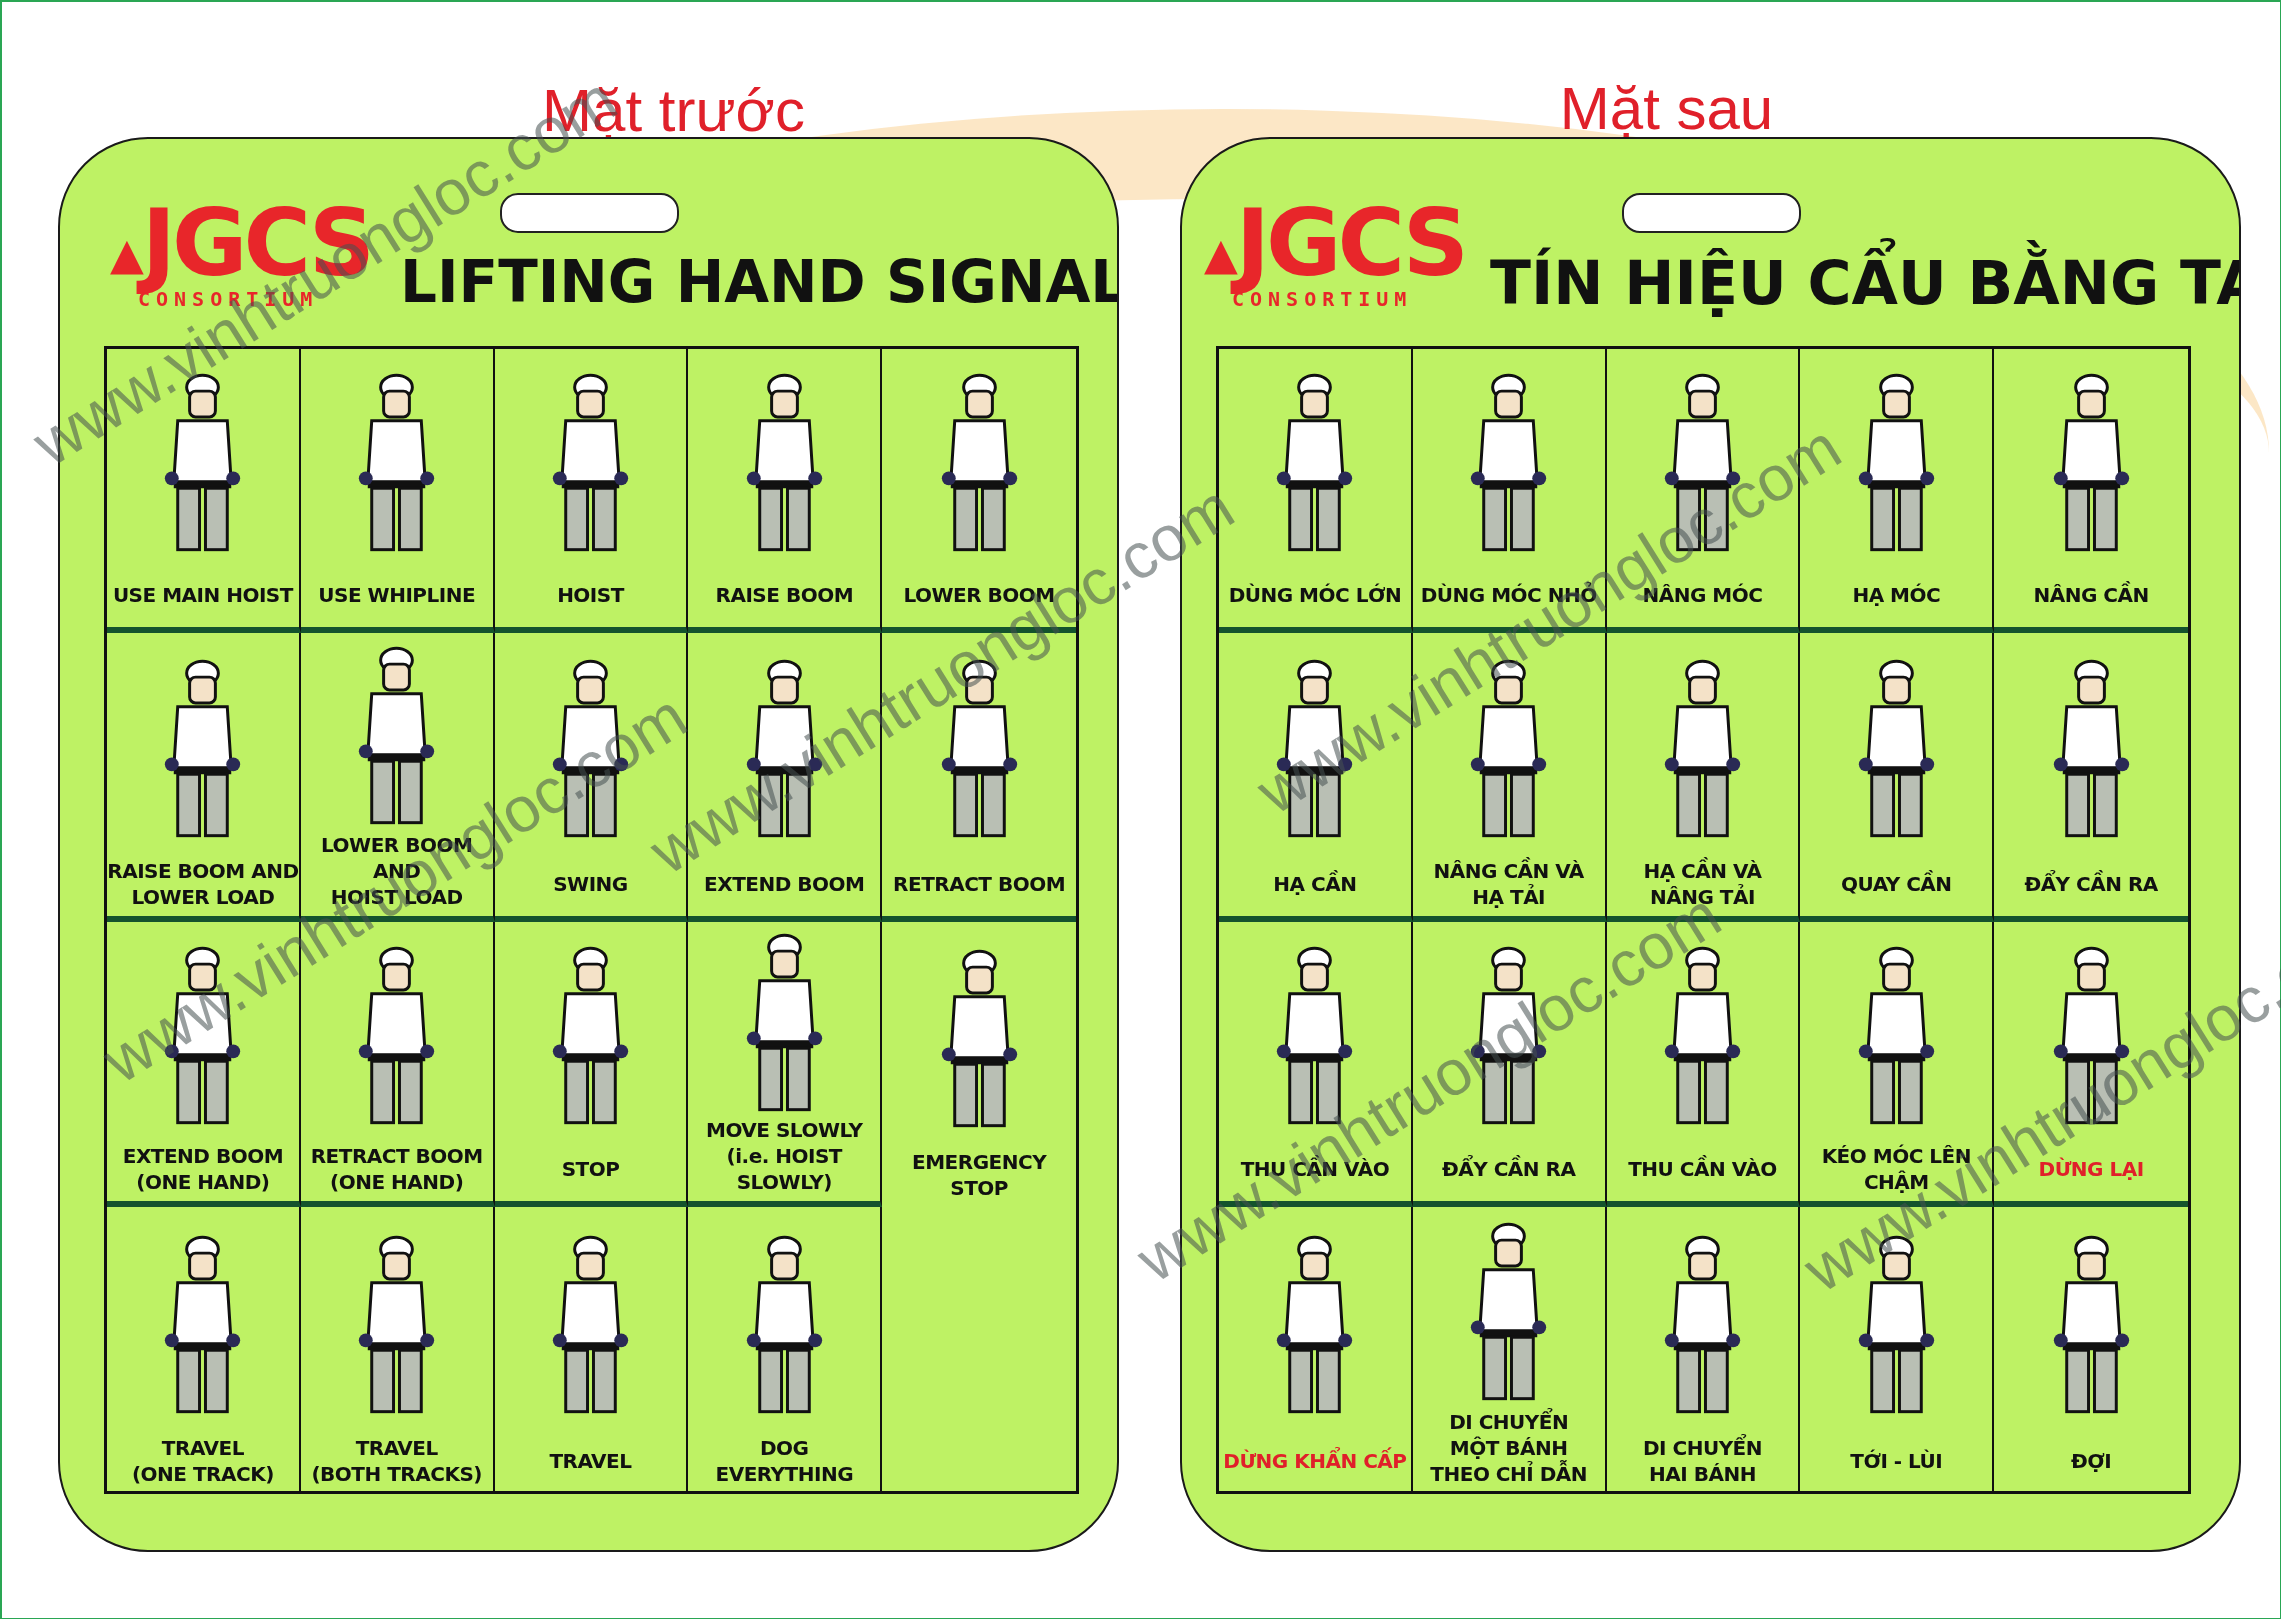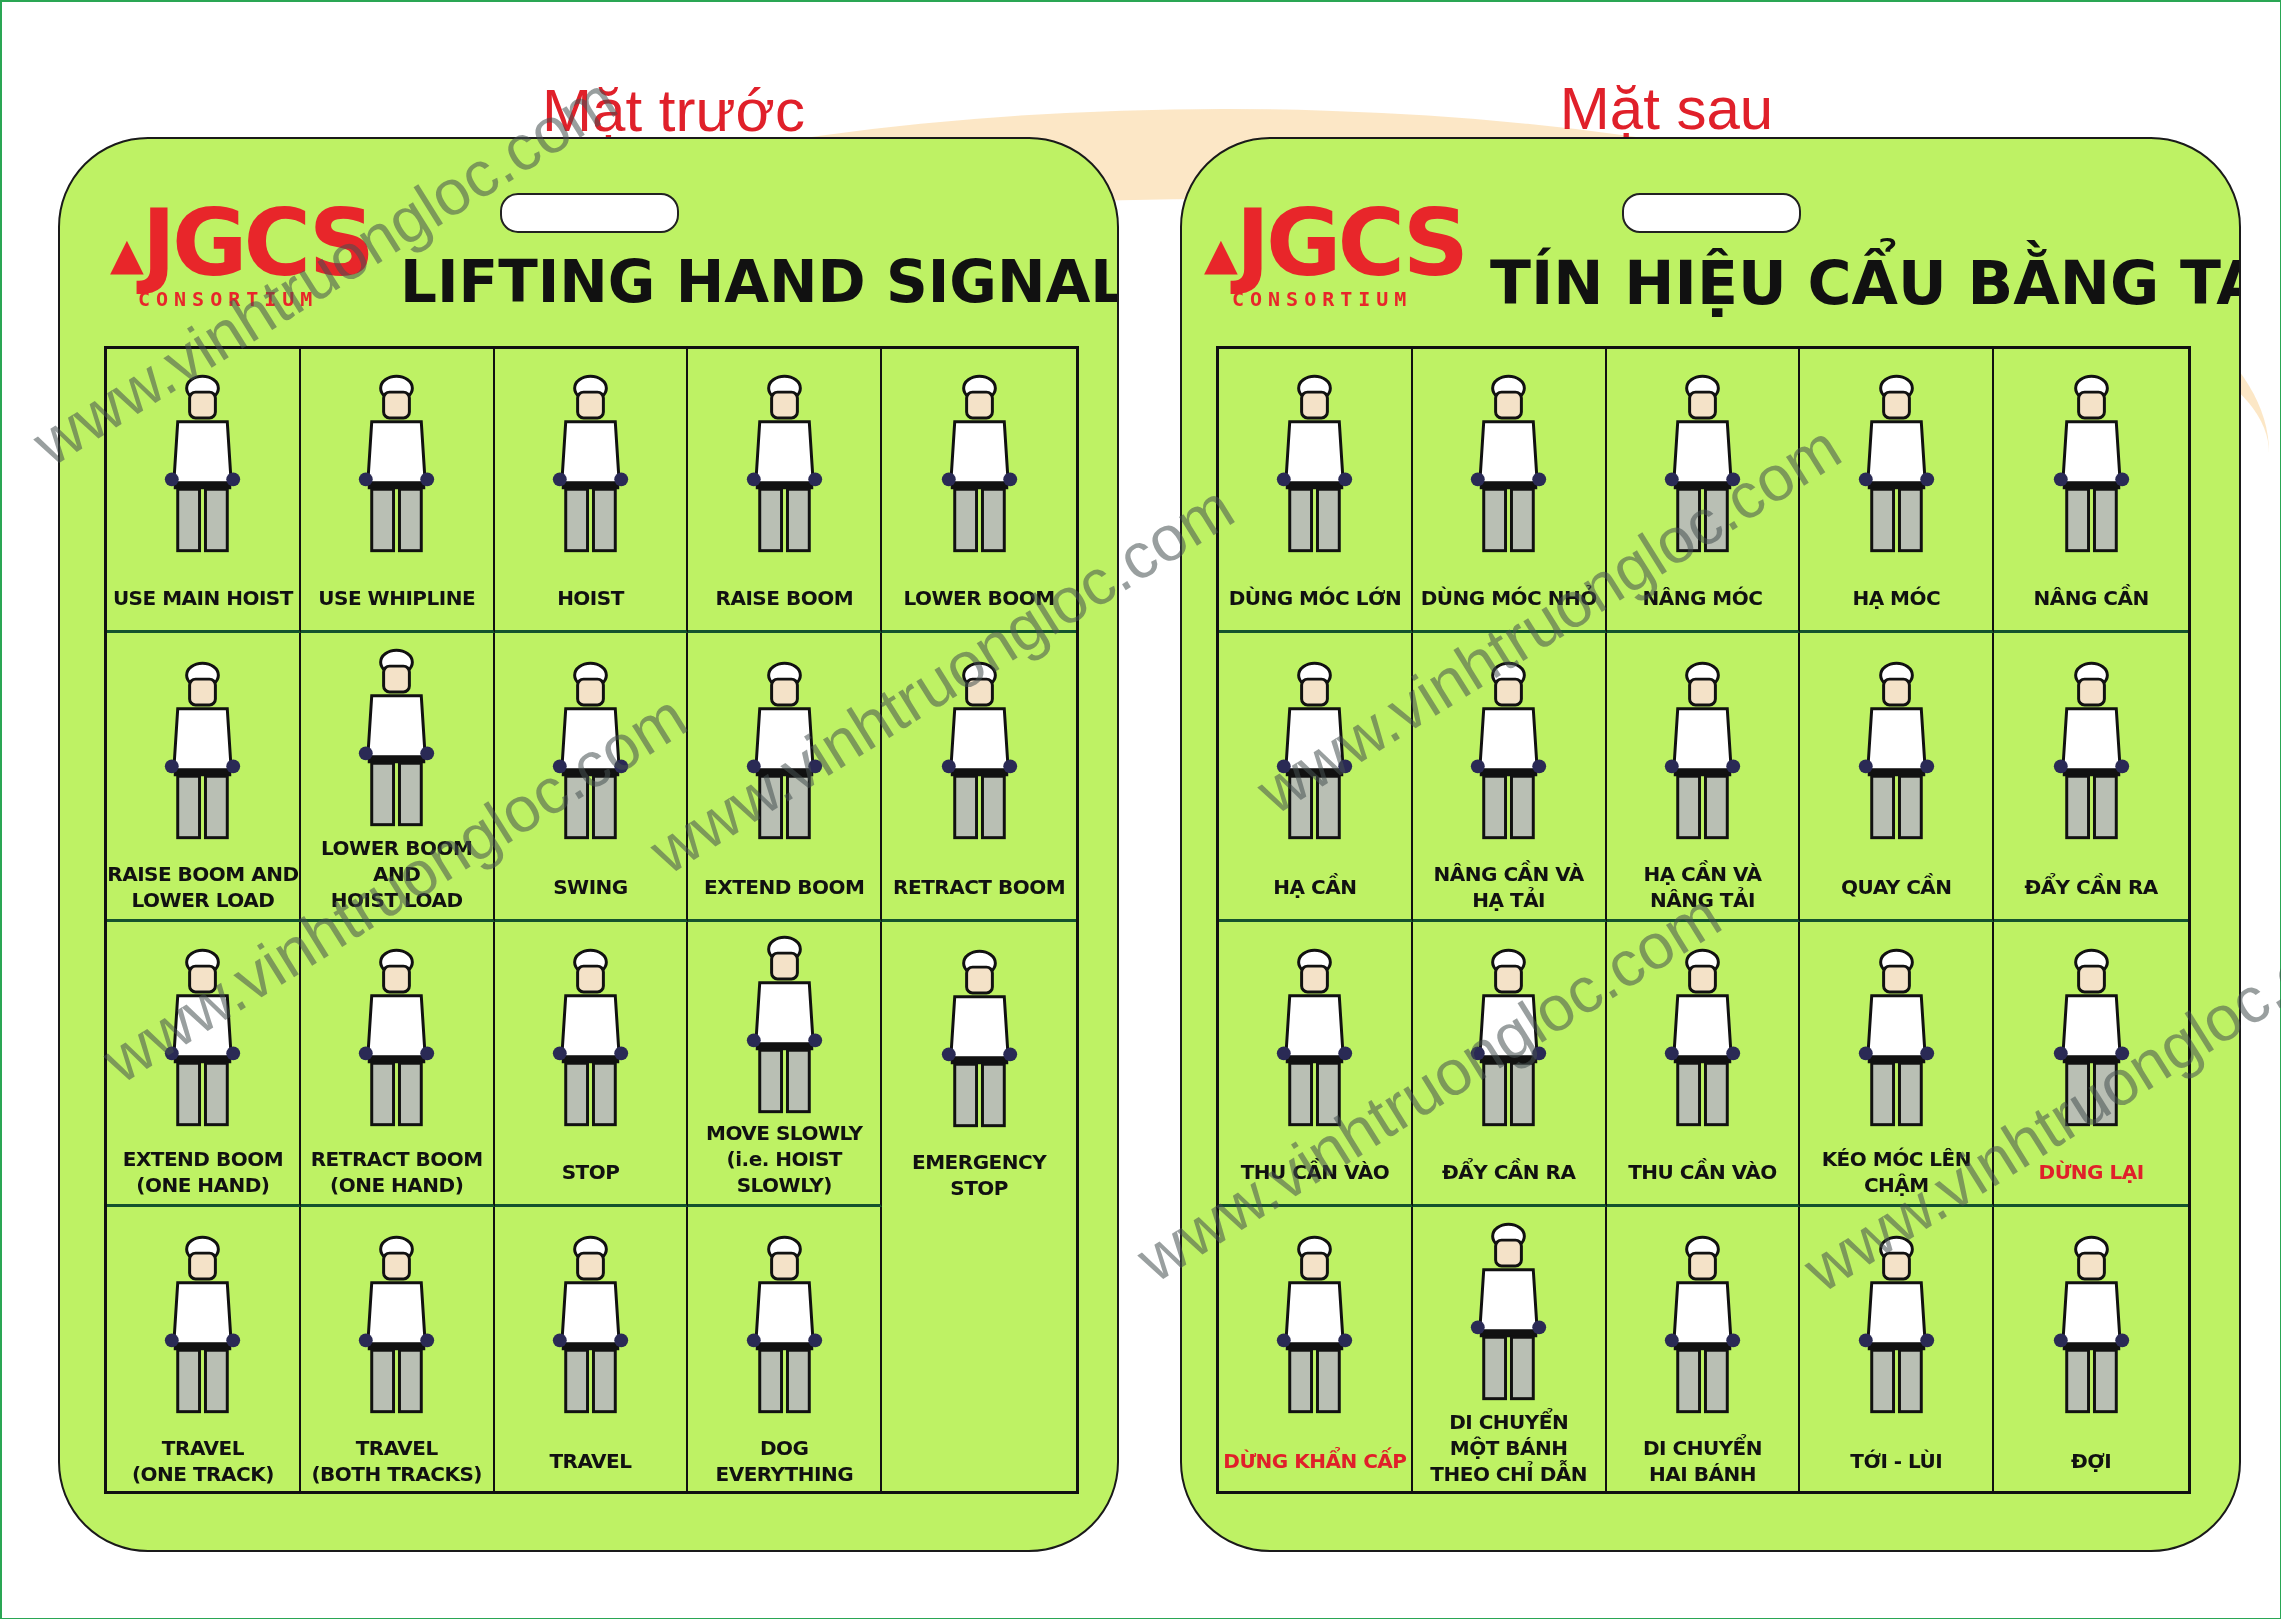--- a/index.html
+++ b/index.html
@@ -7,21 +7,21 @@
   .frame{position:absolute;left:0;top:0;width:2278px;height:1616px;border:2px solid #2aa654;}
   .side-title{position:absolute;top:30px;font-size:60px;color:#e0202a;text-align:center;width:597px;}
   .card{position:absolute;top:137px;width:1057px;height:1411px;background:#bef264;border:2px solid #1a1a1a;border-radius:90px;overflow:hidden;}
   .slot{position:absolute;top:54px;width:175px;height:36px;background:#fff;border:2px solid #222;border-radius:18px;}
   .logo{position:absolute;top:60px;left:50px;width:259px;}
   .logo-main{font-family:"DejaVu Sans","Liberation Sans",sans-serif;font-weight:bold;font-size:92px;letter-spacing:-4px;line-height:90px;color:#e8262a;}
   .logo-main .flame{font-size:44px;vertical-align:top;position:relative;top:10px;margin-right:2px;}
   .logo-sub{font-family:"DejaVu Sans Mono","Liberation Mono",monospace;font-weight:bold;font-size:20px;letter-spacing:6px;color:#e8262a;margin-top:-2px;padding-left:28px;}
   .card-title{position:absolute;top:109px;font-family:"DejaVu Sans","Liberation Sans",sans-serif;font-weight:bold;color:#111;white-space:nowrap;}
   .grid{position:absolute;top:207px;left:44px;width:975px;height:1148px;border:3px solid #111;display:grid;grid-template-columns:repeat(5,1fr);grid-template-rows:284px 289px 285px 286px;box-sizing:border-box;}
-  .cell{border-right:2px solid #111;border-bottom:3px solid #14532d;position:relative;display:flex;flex-direction:column;align-items:center;justify-content:flex-end;padding-bottom:6px;box-sizing:border-box;}
+  .cell{border-right:2px solid #111;border-bottom:6px solid #14532d;position:relative;display:flex;flex-direction:column;align-items:center;justify-content:flex-end;padding-bottom:6px;box-sizing:border-box;}
   .cell:nth-child(5n){border-right:none;}
   .cell.last-row{border-bottom:none;}
   .figure{flex:1;width:100%;display:flex;align-items:center;justify-content:center;}
   .label{font-family:"DejaVu Sans","Liberation Sans",sans-serif;font-weight:bold;font-size:20px;color:#111;text-align:center;line-height:26px;letter-spacing:-0.5px;min-height:52px;display:flex;flex-direction:column;justify-content:center;}
   .label.red{color:#e0202a;}
   .watermark{position:absolute;font-size:64px;color:rgba(70,80,80,0.55);transform:rotate(-32deg);transform-origin:left top;white-space:nowrap;pointer-events:none;}
   .swoosh{position:absolute;border-radius:50%;pointer-events:none;}
 </style>
 </head>
 <body>

